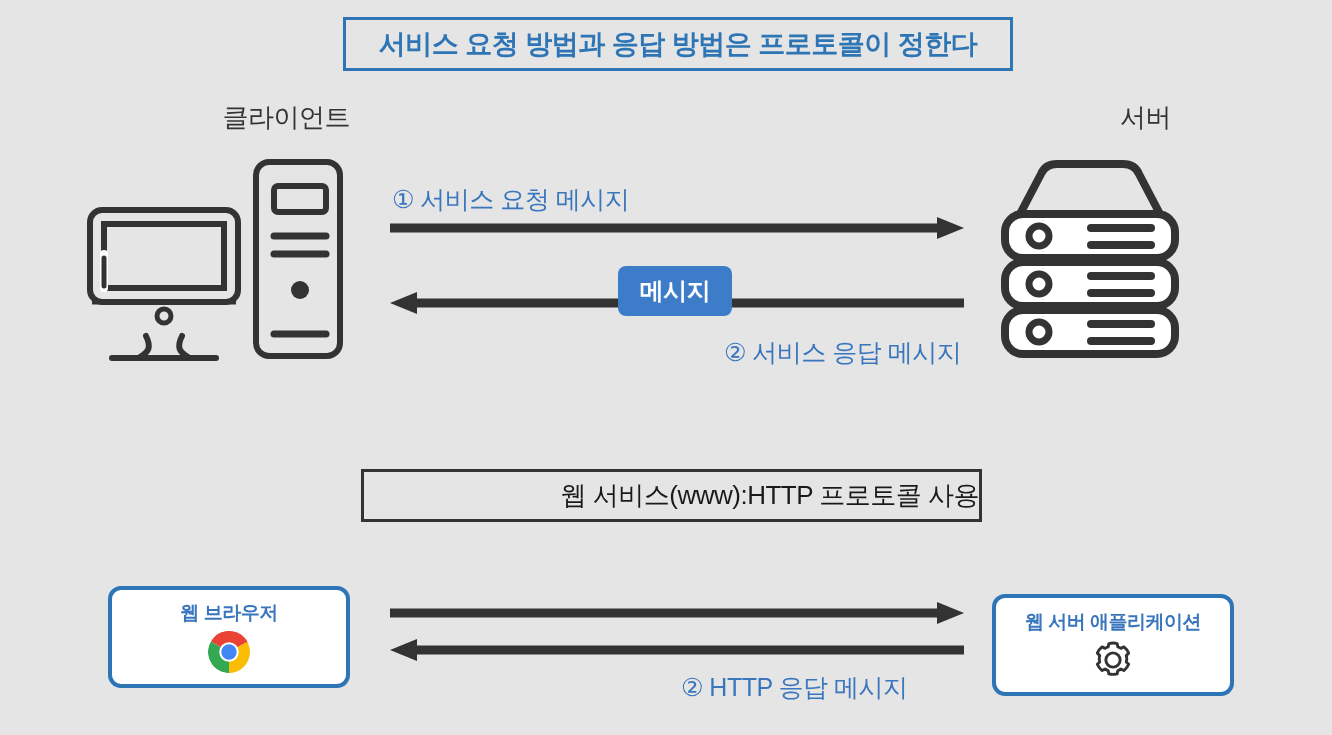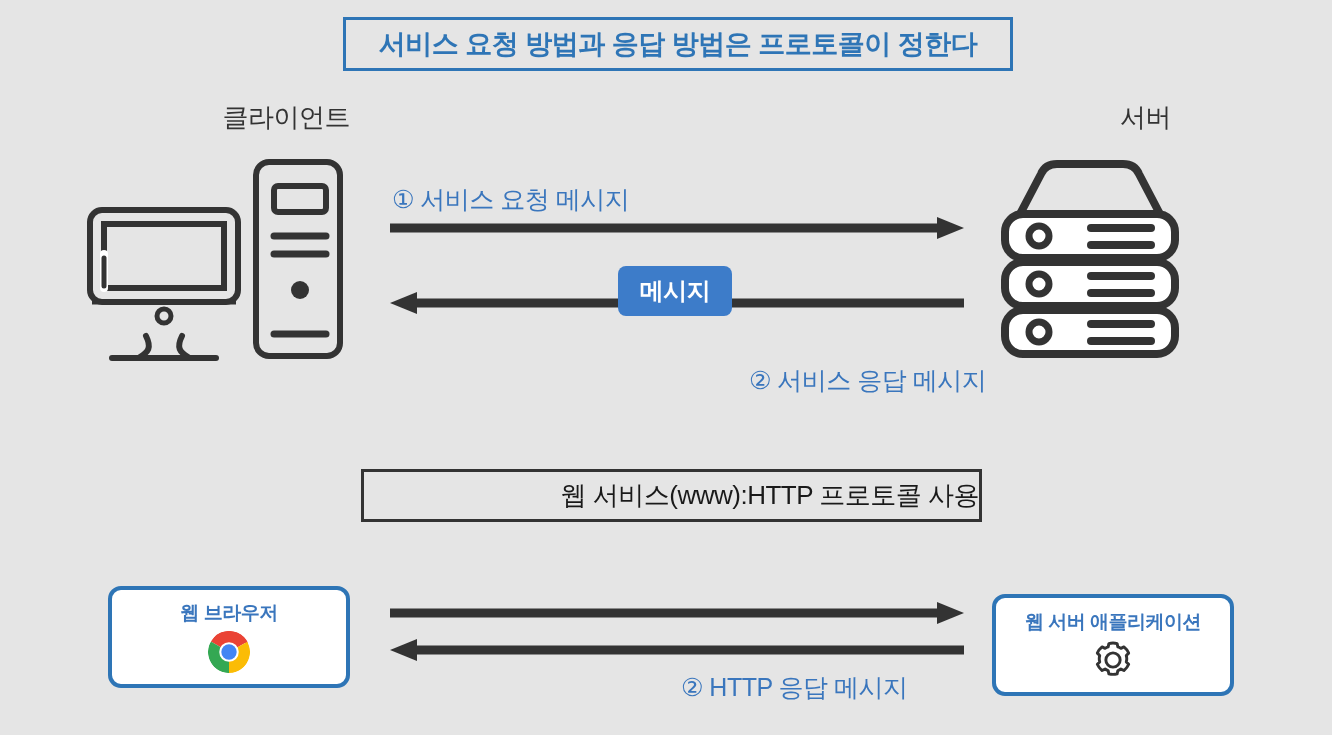--- a/index.html
+++ b/index.html
@@ -73,21 +73,21 @@
 
   
   .flow-label {
     color: #3a76bd;
     font-size: 25px;
     font-weight: normal;
     letter-spacing: -0.5px;
     white-space: nowrap;
   }
   .lbl-req-top { left: 392px; top: 183px; }
-  .lbl-res-top { left: 749px; top: 336px; margin-top: 28px; }
+  .lbl-res-top { left: 724px; top: 336px; }
   .lbl-req-bot { left: 372px; top: 560px; }
   .lbl-res-bot { left: 681px; top: 671px; }
 
   
   .msg-badge {
     left: 618px;
     top: 242px;
     width: 114px;
     height: 50px;
     background: #3d7cc9;

